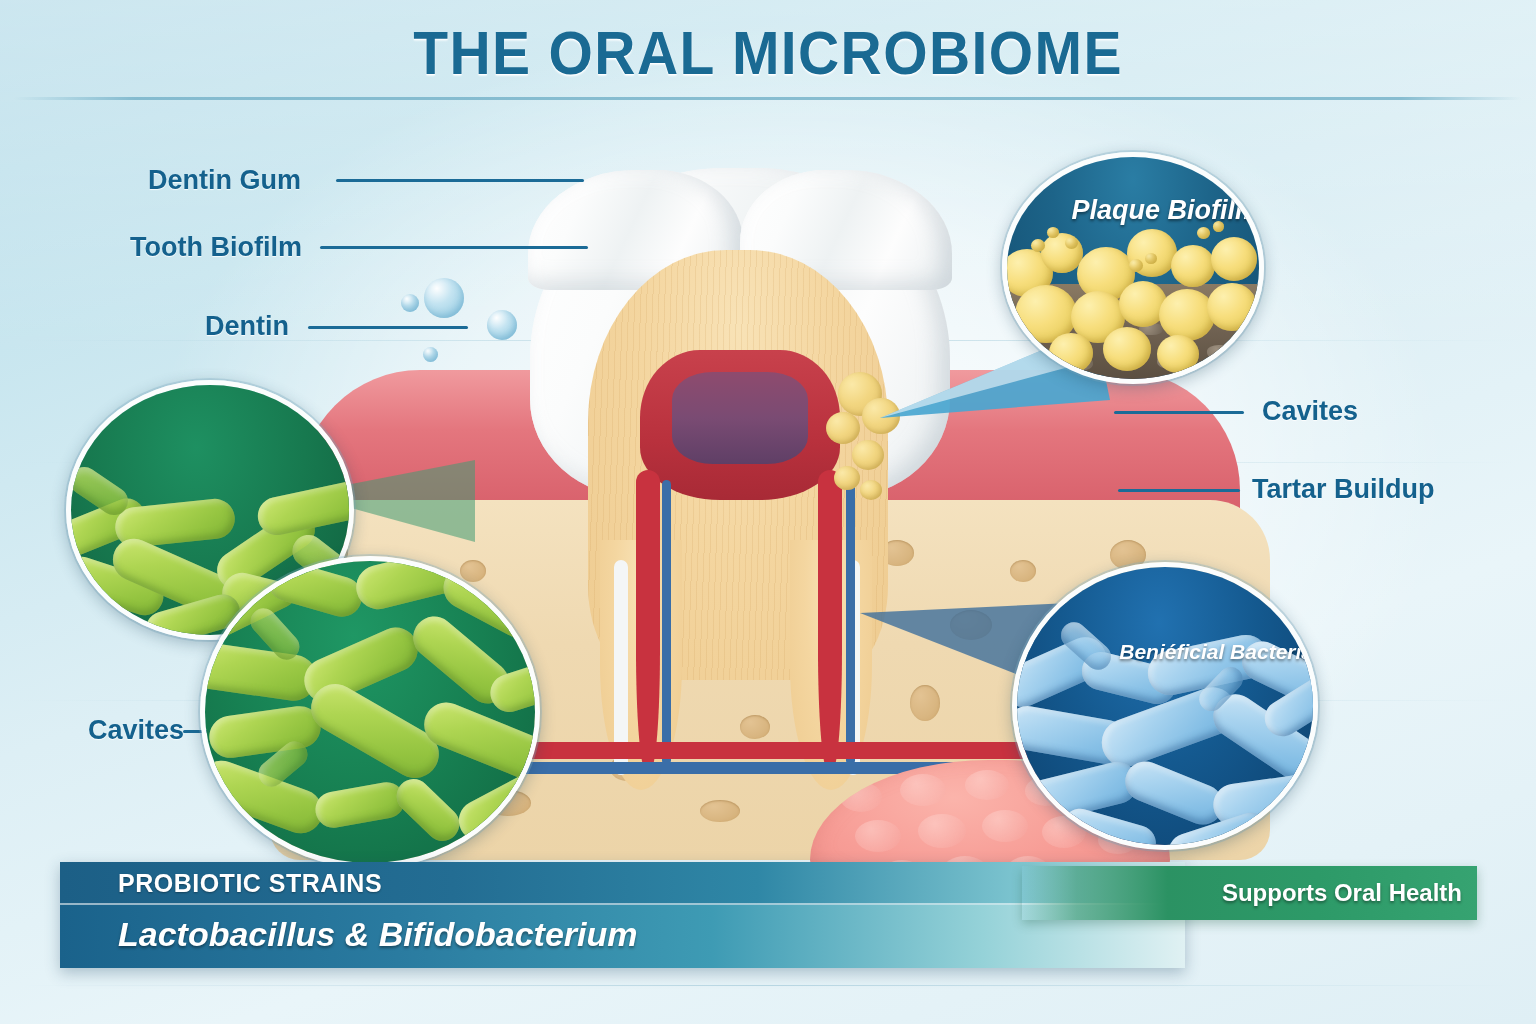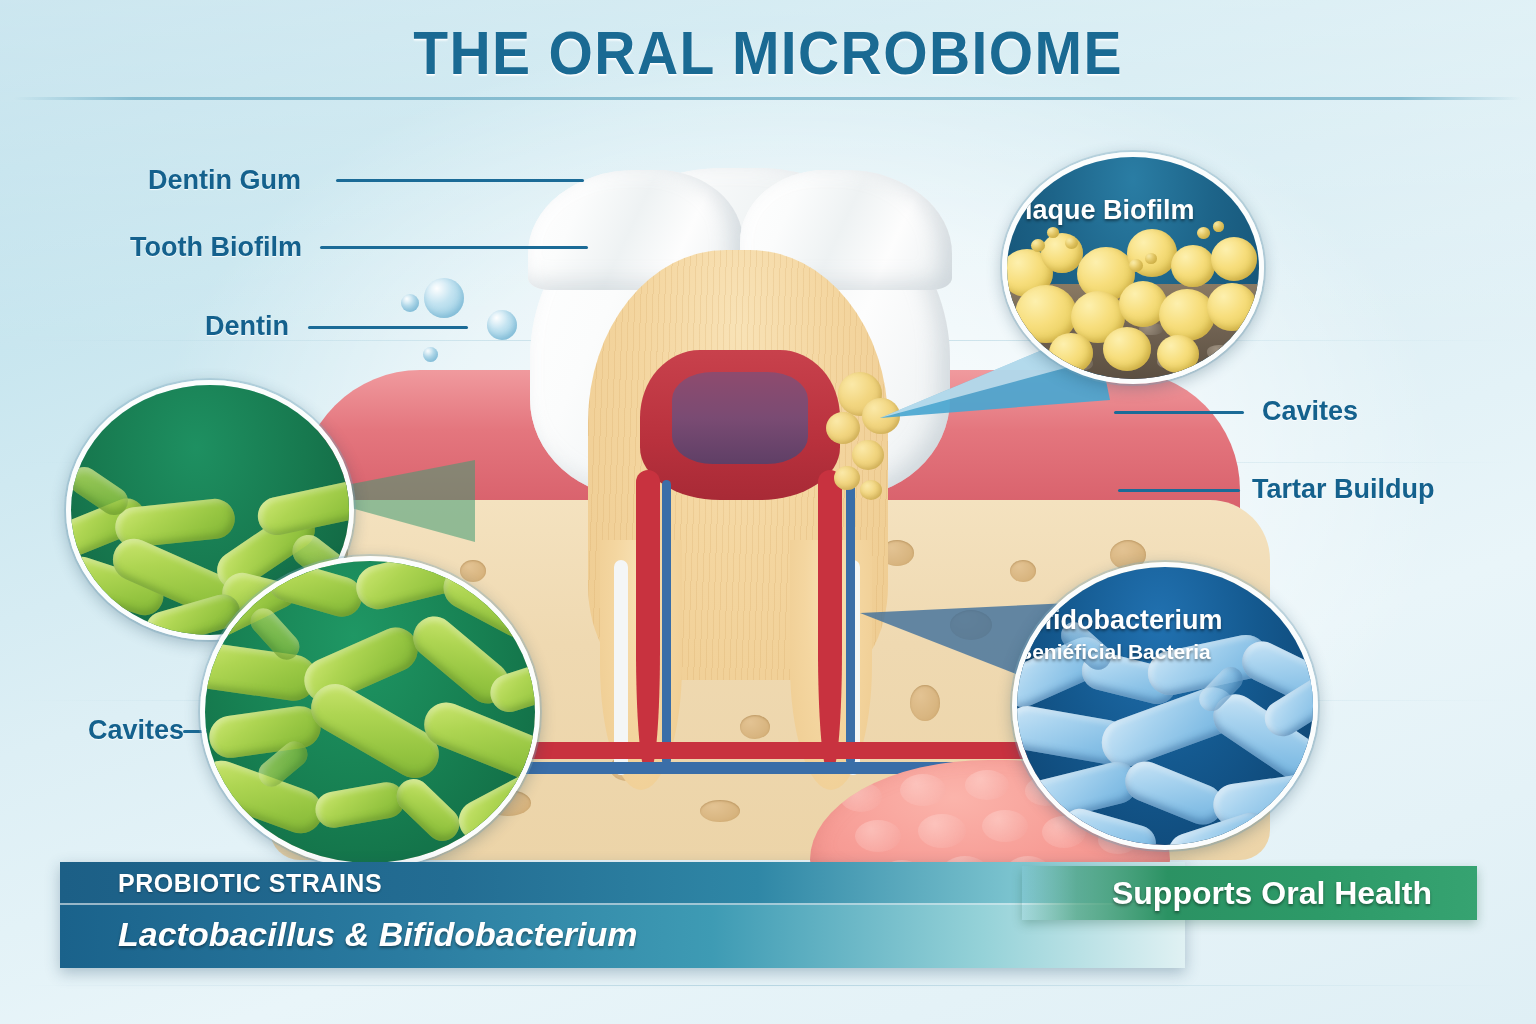--- a/index.html
+++ b/index.html
@@ -122,23 +122,24 @@
   
   .wedge { position:absolute; }
   .circle {
     position:absolute; border-radius:50%; overflow:hidden;
     border:5px solid #fbfdfd;
     box-shadow:0 4px 16px rgba(30,70,95,.33), 0 0 0 2px rgba(140,185,205,.35);
   }
   .circ-inner { position:absolute; inset:0; }
   .circ-text {
     position:absolute; left:0; right:0;
-    text-align:left; color:#fff;
+    text-align:right; color:#fff;
     text-shadow:0 2px 3px rgba(0,0,0,.45);
     z-index:4;
+    font-style:italic;
   }
   .circ-t1 { font-size:27px; font-weight:bold; line-height:31px; }
   .circ-t2 { font-size:21px; font-weight:bold; line-height:26px; }
 
   .rod { position:absolute; border-radius:40px; }
   .rod-green {
     background:linear-gradient(150deg,#cfe873 0%, #aed552 35%, #94c440 70%, #7fb335 100%);
     box-shadow:inset -3px -4px 7px rgba(80,125,35,.45), inset 3px 3px 6px rgba(255,255,255,.35);
   }
   .rod-blue {
@@ -178,21 +179,21 @@
     color:#fff; font-size:34px; font-weight:bold; font-style:italic;
     text-shadow:0 2px 3px rgba(0,0,0,.40);
   }
   .green-badge {
     position:absolute;
     background:linear-gradient(90deg, rgba(42,140,95,0) 0%, rgba(40,142,96,.55) 12%, #2b9263 32%, #2d9a68 65%, #36a371 100%);
     box-shadow:0 4px 10px rgba(25,90,60,.30);
     display:flex; align-items:center; justify-content:flex-end;
   }
   .green-badge span {
-    color:#fff; font-size:32px; font-weight:bold; padding-right:45px;
+    color:#fff; font-size:24px; font-weight:bold; padding-right:15px;
     text-shadow:0 2px 3px rgba(0,0,0,.40);
     margin-left:24px;
   }
 </style>
 </head>
 <body>
 
 <div id="stage">
 
   <div class="bg"></div>
@@ -416,21 +417,20 @@
       <div class="rod rod-blue" style="left:190px;top:148px;width:118px;height:44px;transform:rotate(34deg);"></div>
       <div class="rod rod-blue" style="left:244px;top:120px;width:86px;height:36px;transform:rotate(-32deg);"></div>
       <div class="rod rod-blue" style="left:4px;top:204px;width:118px;height:42px;transform:rotate(-14deg);"></div>
       <div class="rod rod-blue" style="left:106px;top:206px;width:102px;height:40px;transform:rotate(22deg);"></div>
       <div class="rod rod-blue" style="left:196px;top:212px;width:112px;height:42px;transform:rotate(-8deg);"></div>
       <div class="rod rod-blue" style="left:44px;top:250px;width:96px;height:36px;transform:rotate(16deg);"></div>
       <div class="rod rod-blue" style="left:150px;top:256px;width:104px;height:38px;transform:rotate(-18deg);"></div>
       <div class="rod rod-blue" style="left:40px;top:66px;width:58px;height:26px;transform:rotate(42deg);opacity:.75;"></div>
       <div class="rod rod-blue" style="left:178px;top:110px;width:52px;height:24px;transform:rotate(-46deg);opacity:.7;"></div>
     </div>
-    <div class="circ-text circ-t1" style="top:38px;">Bifidobacterium</div>
     <div class="circ-text circ-t2" style="top:72px;">Beniéficial Bacteria</div>
   </div>
 
   <div class="banner" style="left:60px;top:862px;width:1125px;height:106px;">
     <div class="banner-top"></div>
     <div class="banner-bot"></div>
     <div class="banner-l1">PROBIOTIC STRAINS</div>
     <div class="banner-l2">Lactobacillus &amp; Bifidobacterium</div>
   </div>
 

